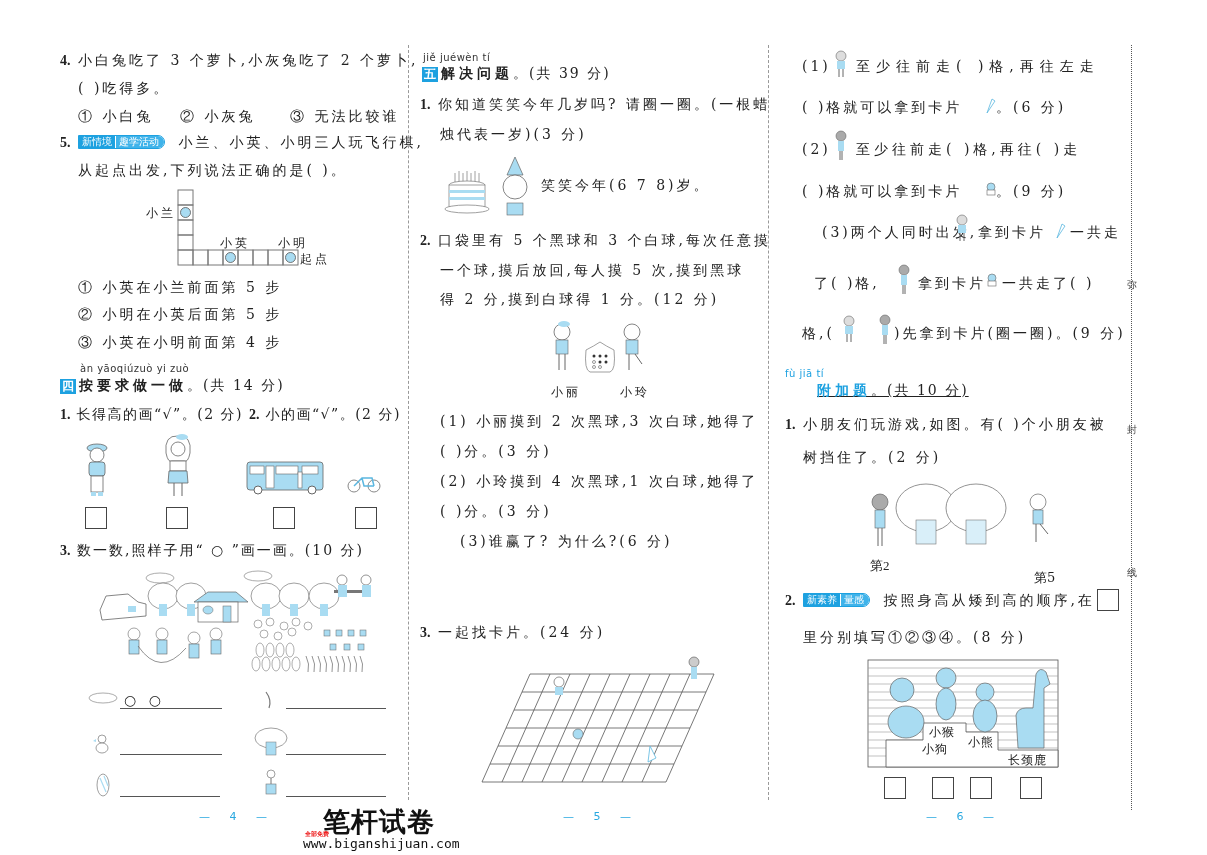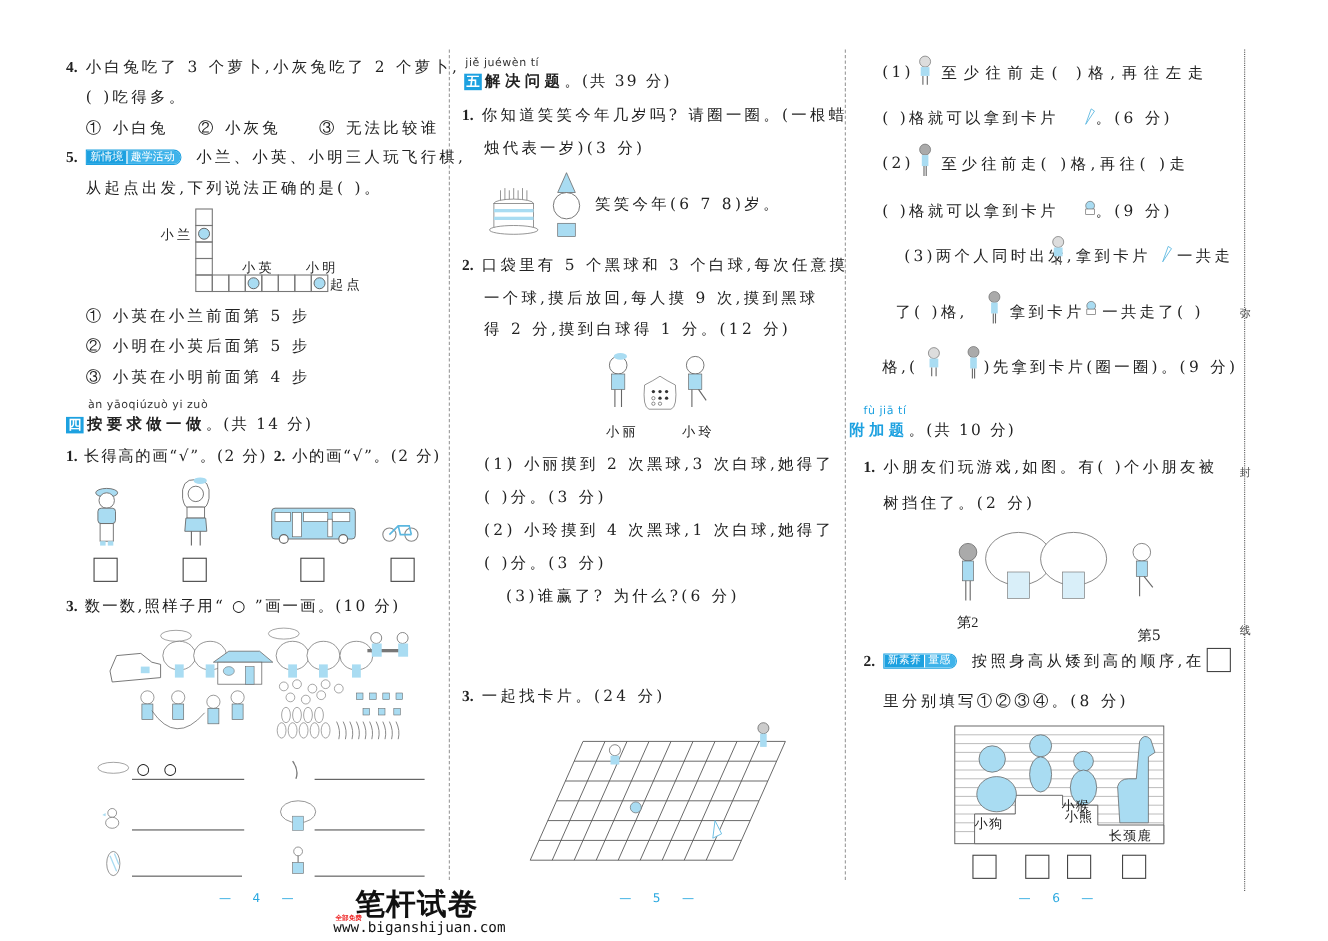--- a/index.html
+++ b/index.html
@@ -301,21 +301,21 @@
     <path d="M62 20 L70 2 L78 20Z" fill="#a9dcf2" stroke="#666" stroke-width="0.7"></path>
     <circle cx="70" cy="32" r="12" fill="#fff" stroke="#666" stroke-width="0.8"></circle>
     <rect x="62" y="48" width="16" height="12" fill="#a9dcf2" stroke="#666" stroke-width="0.6"></rect>
   </svg>
   <div class="abs txt" style="left:541px; top:177px;">笑笑今年(6    7    8)岁。</div>
 
   <div class="abs txt" style="left:420px; top:232px;">
     <span class="num">2.</span>
     <span>口袋里有 5 个黑球和 3 个白球,每次任意摸</span>
   </div>
-  <div class="abs txt" style="left:440px; top:262px;">一个球,摸后放回,每人摸 9 次,摸到黑球</div>
+  <div class="abs txt" style="left:440px; top:262px;">一个球,摸后放回,每人摸 5 次,摸到黑球</div>
   <div class="abs txt" style="left:440px; top:291px;">得 2 分,摸到白球得 1 分。(12 分)</div>
 
   <svg style="left:550px; top:320px;" width="100" height="60">
     <circle cx="12" cy="12" r="8" fill="#fff" stroke="#666" stroke-width="0.8"></circle>
     <ellipse cx="14" cy="4" rx="6" ry="3" fill="#a9dcf2"></ellipse>
     <rect x="6" y="20" width="12" height="14" fill="#a9dcf2" stroke="#666" stroke-width="0.6"></rect>
     <line x1="9" y1="34" x2="9" y2="50" stroke="#666"></line>
       <line x1="15" y1="34" x2="15" y2="50" stroke="#666"></line>
     <path d="M36 30 Q34 50 40 52 L60 52 Q66 50 64 30 Q56 26 50 22 Q44 26 36 30Z" fill="#fff" stroke="#777" stroke-width="0.7"></path>
     <g fill="#333">
@@ -459,21 +459,21 @@
   </svg>
   <svg style="left:878px; top:314px;" width="14" height="32">
     <circle cx="7" cy="6" r="5" fill="#aaa" stroke="#666" stroke-width="0.6"></circle>
     <rect x="4" y="11" width="6" height="10" fill="#a9dcf2"></rect>
     <line x1="6" y1="21" x2="6" y2="30" stroke="#666"></line>
       <line x1="8" y1="21" x2="8" y2="30" stroke="#666"></line>
   </svg>
   <div class="abs txt" style="left:894px; top:325px;">)先拿到卡片(圈一圈)。(9 分)</div>
 
   <div class="abs pinyin blue" style="left:785px; top:368px;">fù jiā tí</div>
-  <div class="abs sect-head" style="left:772px; top:382px;">
+  <div class="abs sect-head" style="left:817px; top:382px;text-decoration:underline;">
     <span class="blue">附加题</span><span class="pts">。(共 10 分)</span>
   </div>
 
   <div class="abs txt" style="left:785px; top:416px;">
     <span class="num">1.</span>
     <span>小朋友们玩游戏,如图。有(      )个小朋友被</span>
   </div>
   <div class="abs txt" style="left:803px; top:449px;">树挡住了。(2 分)</div>
 
   <svg style="left:866px; top:480px;" width="200" height="75">
@@ -528,22 +528,22 @@
     <g fill="#a9dcf2" stroke="#666" stroke-width="0.7">
       <ellipse cx="34" cy="30" rx="12" ry="12"></ellipse>
       <ellipse cx="38" cy="62" rx="18" ry="16"></ellipse>
       <circle cx="78" cy="18" r="10"></circle>
       <ellipse cx="78" cy="44" rx="10" ry="16"></ellipse>
       <circle cx="117" cy="32" r="9"></circle>
       <ellipse cx="117" cy="56" rx="12" ry="16"></ellipse>
       <path d="M150 88 L148 55 Q150 48 158 48 L165 48 L168 14 Q172 6 178 12 L182 24 L176 28 L176 88Z"></path>
     </g>
   </svg>
-  <div class="abs txt" style="left:886px; top:741px; font-size:12px; letter-spacing:1px;">小狗</div>
-  <div class="abs txt" style="left:929px; top:724px; font-size:12px; letter-spacing:1px;margin-left:36px;">小猴</div>
+  <div class="abs txt" style="left:886px; top:741px; font-size:12px; letter-spacing:1px;padding-left:36px;">小狗</div>
+  <div class="abs txt" style="left:929px; top:724px; font-size:12px; letter-spacing:1px;">小猴</div>
   <div class="abs txt" style="left:968px; top:734px; font-size:12px; letter-spacing:1px;">小熊</div>
   <div class="abs txt" style="left:1008px; top:752px; font-size:12px; letter-spacing:1px;">长颈鹿</div>
 
   <div class="box" style="left:884px; top:777px;"></div>
   <div class="box" style="left:932px; top:777px;"></div>
   <div class="box" style="left:970px; top:777px;"></div>
   <div class="box" style="left:1020px; top:777px;"></div>
 
   <div class="page-num" style="left:926px; top:810px;">— 6 —</div>
 

